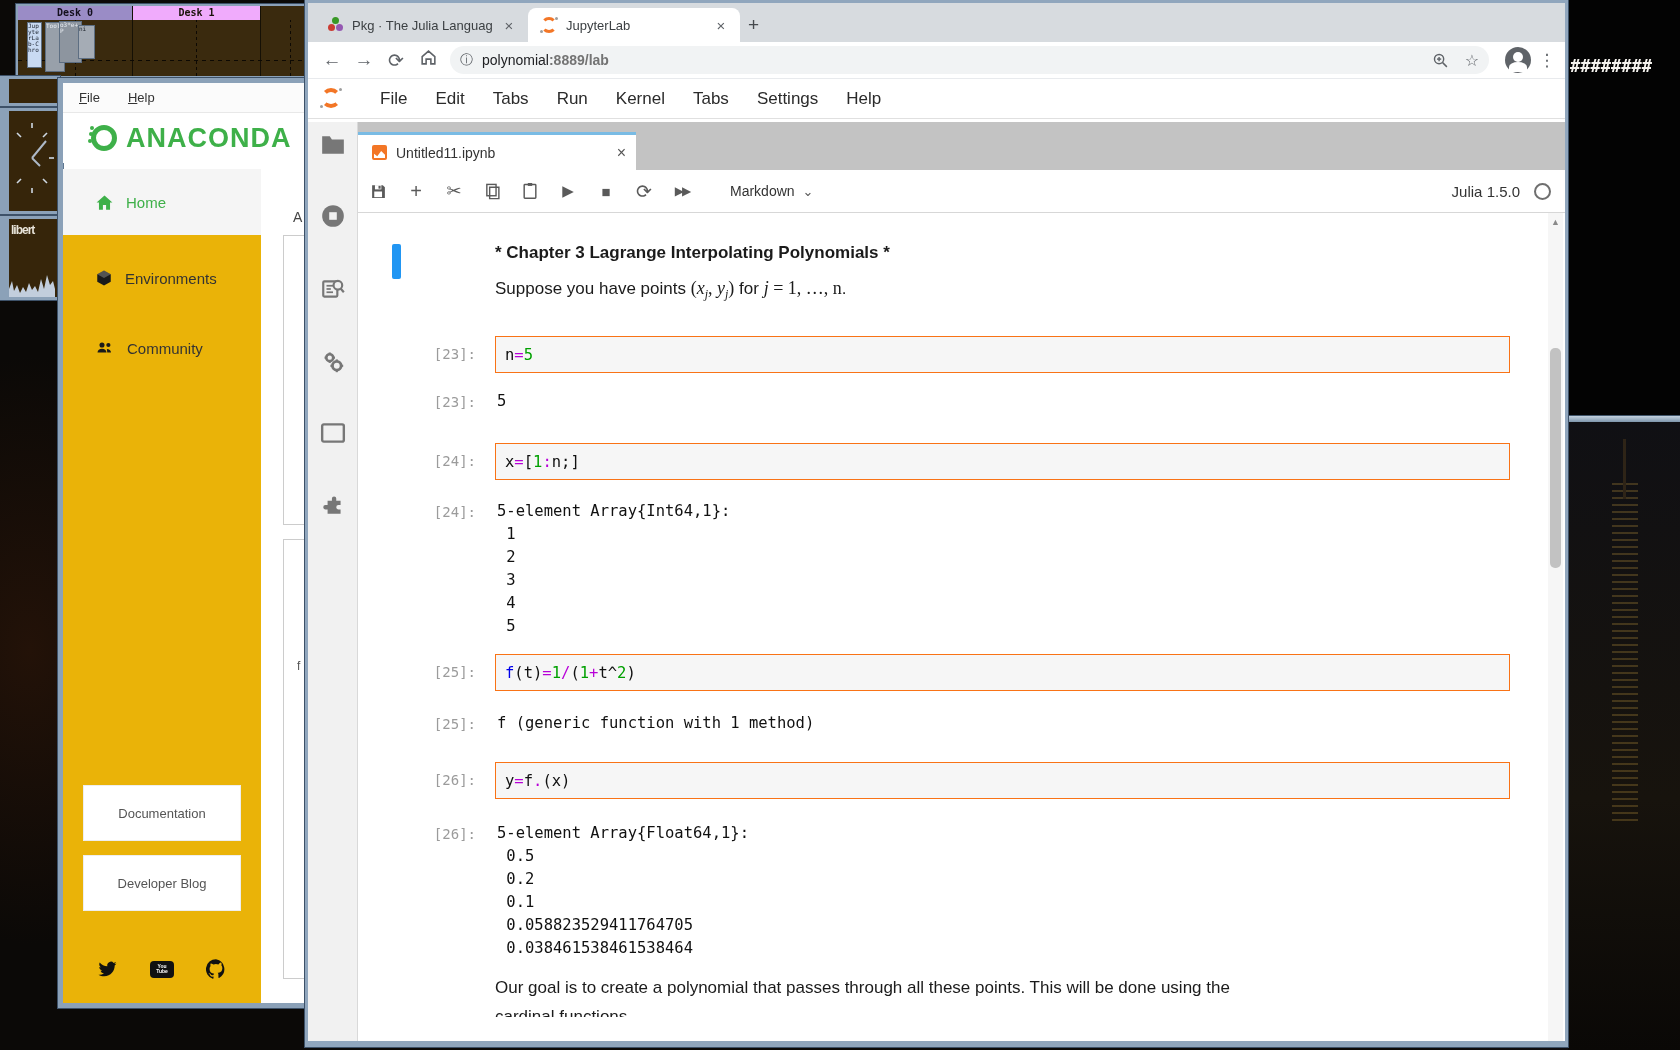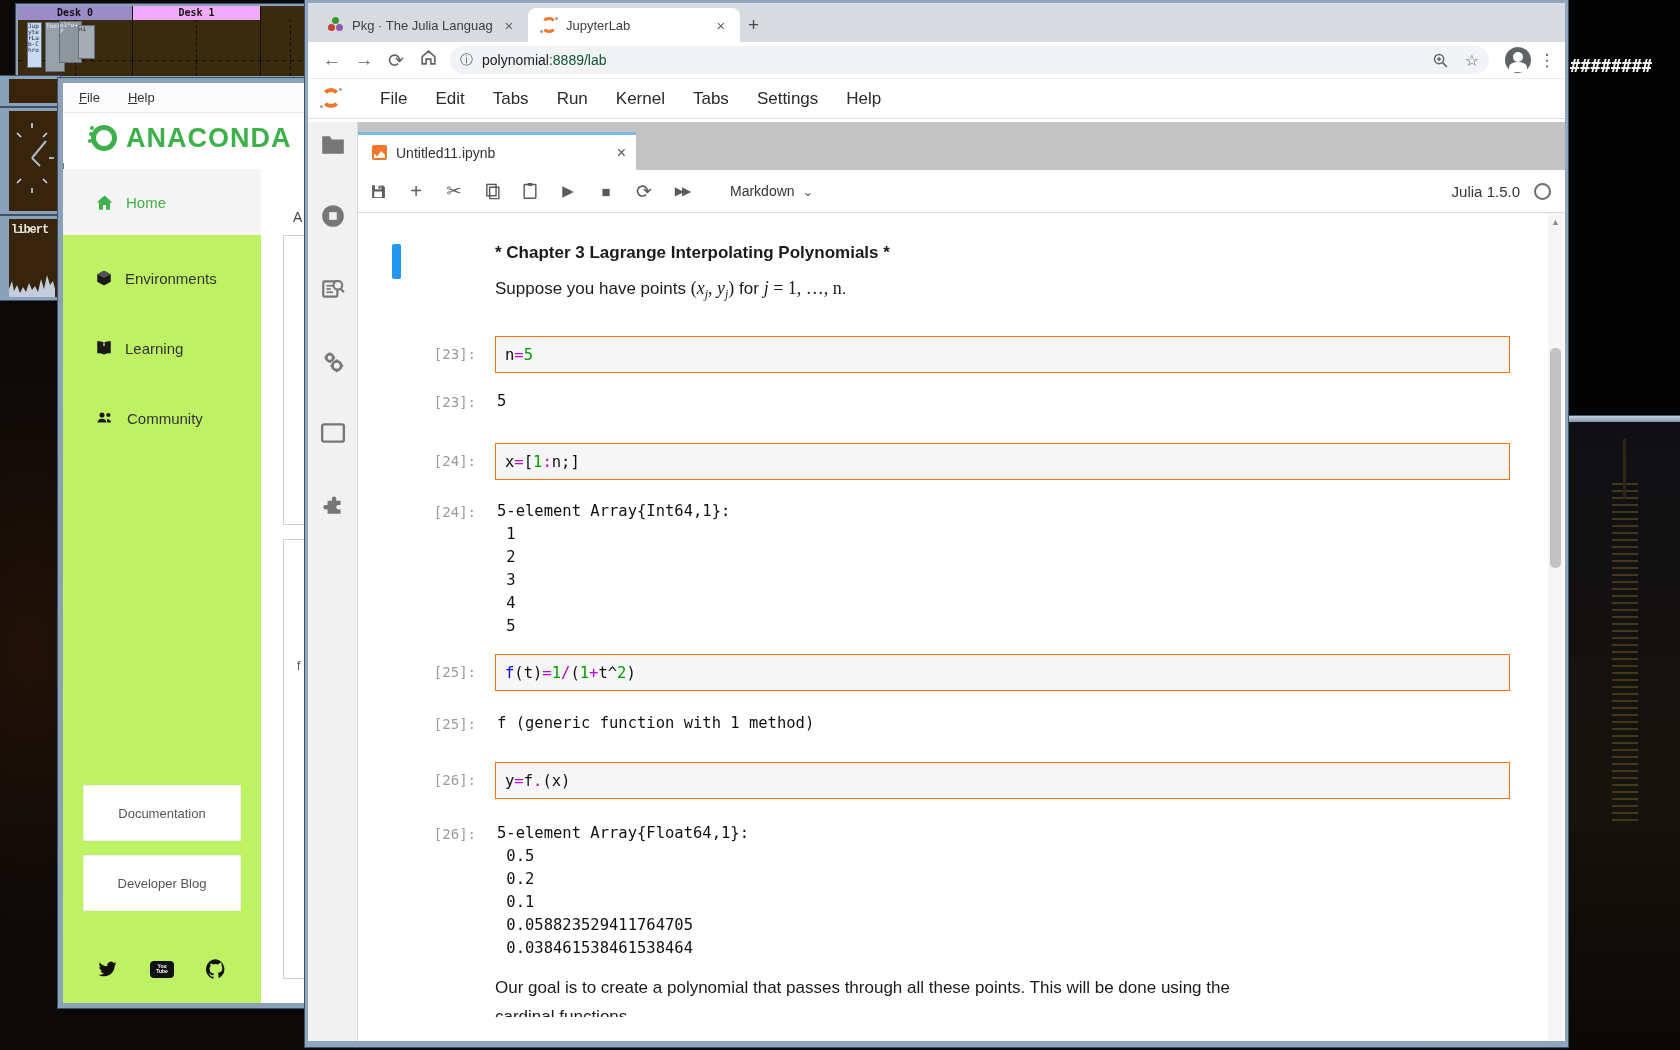--- a/index.html
+++ b/index.html
@@ -44,39 +44,39 @@
   .mini.g1 { left:27px; top:2px; width:20px; height:50px; background:#98a0aa; color:#e8ecf2; }
   .mini.g2 { left:41px; top:1px; width:23px; height:42px; background:#8d959f; color:#e8ecf2; }
   .mini.g3 { left:60px; top:5px; width:17px; height:34px; background:#a5acb5; color:#20262e; }
 
   
   .widget { position:absolute; left:0; width:60px; border:3px solid #8ba1b8;
     border-left-width:9px; outline:1px solid #3d5168; background:#36250a; }
   #wfrag { top:76px; height:30px; }
   #wclock { top:108px; height:106px; }
   #wlibert { top:216px; height:84px; color:#e8e4da; }
-  #wlibert .lbl { font-family:Liberation Mono, monospace; font-weight:bold; font-size:12px;
+  #wlibert .lbl { font-family:Liberation Sans, sans-serif; font-weight:bold; font-size:12px;
     padding:4px 17px 0 2px; letter-spacing:-1px; }
   #wlibert svg { position:absolute; bottom:0; left:0; }
 
   
   .steelwin { border:5px solid #8ba1b8; outline:1px solid #3d5168;
     box-shadow:inset 0 0 0 1px #5f7790; }
 
   
   #anaconda { position:absolute; left:58px; top:78px; width:620px; height:930px; background:#fff; }
   .ana-menubar { height:30px; background:#fbfbfb; border-bottom:1px solid #e8e8e8;
     display:flex; align-items:center; gap:28px; padding-left:16px; font-size:13px; color:#333; }
   .ana-menubar .mi span { text-decoration:underline; }
   .ana-logo { height:50px; display:flex; align-items:center; padding-left:28px; gap:9px; background:#fff; }
   .ana-ring { width:26px; height:26px; border:5px solid #3eb049; border-radius:50%; position:relative; }
   .ana-ring i { position:absolute; width:4px; height:4px; border-radius:50%; background:#3eb049; }
   .ana-word { color:#3eb049; font-weight:bold; font-size:27px; letter-spacing:1px; }
   .ana-body { position:absolute; top:86px; bottom:0; left:0; right:0; display:flex; }
-  .ana-side { width:198px; background:#bef264; position:relative; flex-shrink:0; }
+  .ana-side { width:198px; background:#eab308; position:relative; flex-shrink:0; }
   .ana-item { height:58px; display:flex; align-items:center; gap:12px; padding-left:32px;
     font-size:15px; color:#333; }
   .ana-item.active { background:#f5f5f5; color:#3eb049; height:66px; }
   .ana-item svg { flex-shrink:0; }
   .ana-buttons { position:absolute; left:20px; bottom:78px; width:158px; }
   .ana-btn { background:#fff; border:1px solid #eee; color:#555; font-size:13px;
     height:56px; display:flex; align-items:center; justify-content:center; margin-bottom:14px; }
   .ana-social { position:absolute; left:34px; bottom:24px; display:flex; gap:32px; align-items:center; }
   .yt { width:24px; height:17px; background:#111; border-radius:4px; color:#fff;
     font-size:5px; line-height:5px; text-align:center; padding-top:3px; font-weight:bold; }
@@ -106,21 +106,21 @@
     border:3px solid #f37626; border-left-color:transparent; border-right-color:transparent; }
   .jupy-logo i { position:absolute; width:3px; height:3px; border-radius:50%; background:#9e9e9e; }
 
   .chrome-bar { height:37px; background:#fff; display:flex; align-items:center; padding:0 8px;
     color:#5f6368; border-bottom:1px solid #e8eaed; }
   .nav-ic { font-size:19px; width:32px; text-align:center; }
   .omnibox { flex:1; height:28px; background:#f1f3f4; border-radius:14px; margin:0 10px 0 6px;
     display:flex; align-items:center; padding:0 10px; font-size:14px; }
   .omnibox .info { font-size:13px; margin-right:9px; color:#5f6368; }
   .omnibox .host { color:#202124; }
-  .omnibox .rest { color:#14532d; }
+  .omnibox .rest { color:#737373;font-weight:bold; }
   .omnibox .oright { margin-left:auto; display:flex; gap:16px; align-items:center; }
   .star { font-size:16px; }
   .avatar { width:26px; height:26px; border-radius:50%; background:#5f6368; position:relative; margin:0 6px; }
   .avatar i { position:absolute; left:8px; top:5px; width:10px; height:10px; border-radius:50%; background:#fff; }
   .avatar b { position:absolute; left:4px; top:15px; width:18px; height:10px; border-radius:50% 50% 0 0; background:#fff; }
   .dots { font-size:17px; width:20px; text-align:center; }
 
   
   .jl-menubar { height:40px; background:#fff; border-bottom:1px solid #e0e0e0;
     display:flex; align-items:center; gap:0; padding-left:12px; }
@@ -265,27 +265,20 @@
         <span>Home</span>
       </div>
       <div class="ana-item" style="margin-top:14px">
         <svg width="18" height="18" viewBox="0 0 24 24">
             <path fill="#1a1a1a" d="M12 2l9 5v10l-9 5-9-5V7z"></path>
             <path fill="#fff" d="M12 2l9 5-9 5-9-5z" opacity=".25"></path>
           </svg>
         <span>Environments</span>
       </div>
       <div class="ana-item" style="margin-top:12px">
-        <svg width="18" height="18" viewBox="0 0 24 24">
-            <path fill="#1a1a1a" d="M12 5C10 3.6 7 3 3 3v16c4 0 7 .6 9 2 2-1.4 5-2 9-2V3c-4 0-7 .6-9 2z"></path>
-            <path fill="#fff" d="M11.2 5.8h1.6v4l-.8-.9-.8.9z"></path>
-          </svg>
-        <span>Learning</span>
-      </div>
-      <div class="ana-item" style="margin-top:12px">
         <svg width="20" height="18" viewBox="0 0 24 24">
             <circle cx="8" cy="8" r="3.4" fill="#1a1a1a"></circle>
             <circle cx="16.5" cy="8" r="2.8" fill="#1a1a1a"></circle>
             <path fill="#1a1a1a" d="M2 18c0-3 2.7-5 6-5s6 2 6 5zM14.5 13.4c2.9.1 5.5 1.9 5.5 4.6h-5z"></path>
           </svg>
         <span>Community</span>
       </div>
       <div class="ana-buttons">
         <div class="ana-btn">Documentation</div>
         <div class="ana-btn">Developer Blog</div>

